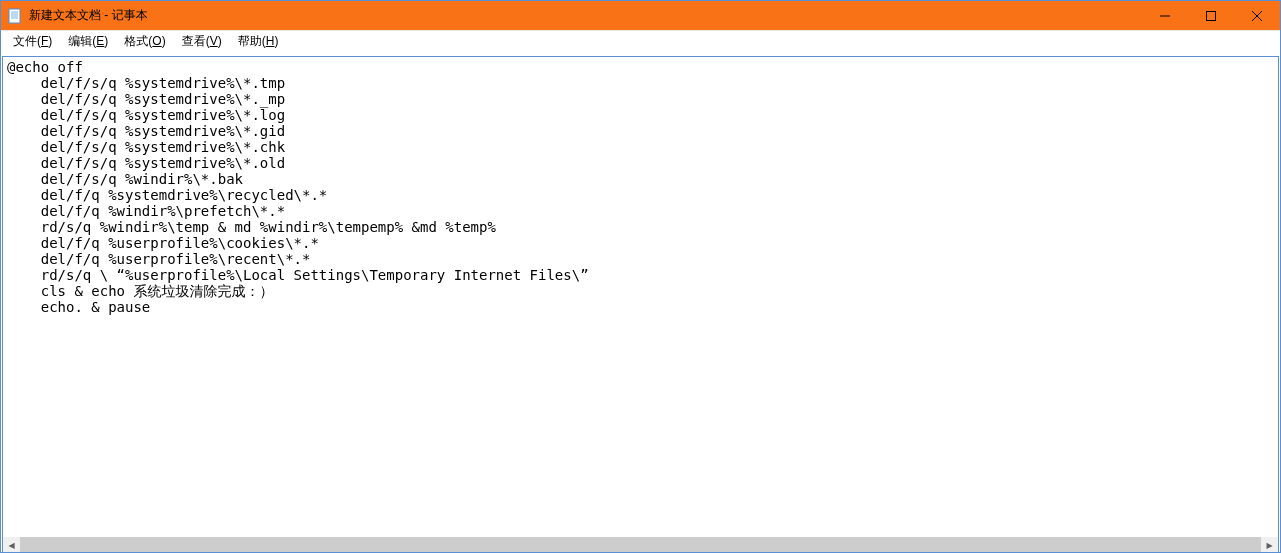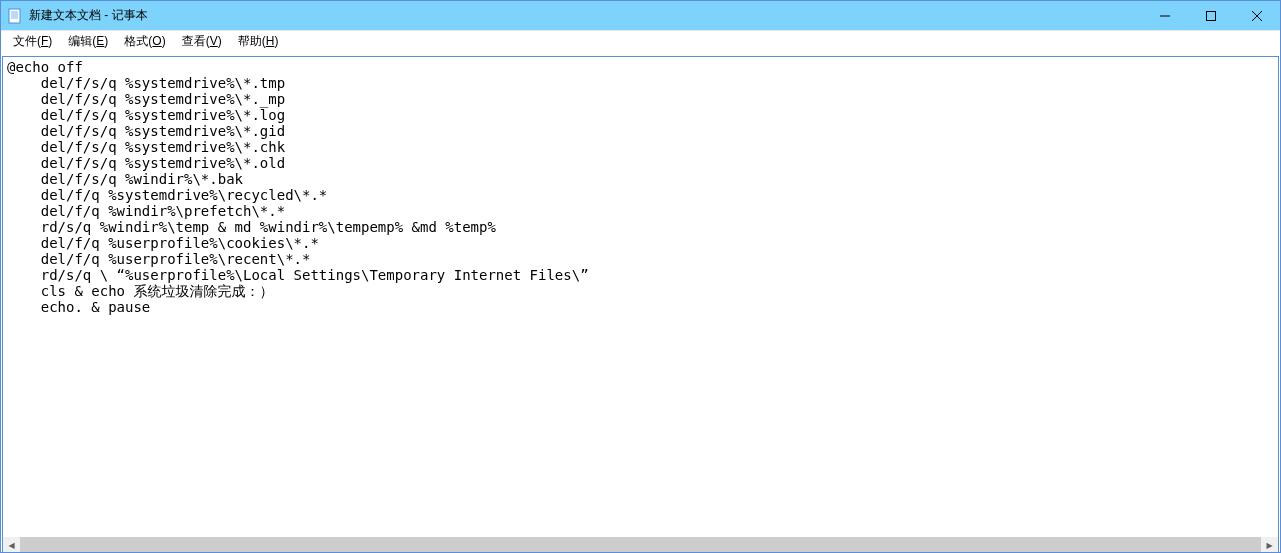--- a/index.html
+++ b/index.html
@@ -11,21 +11,21 @@
       font-family: "Microsoft YaHei", "SimSun", Tahoma, sans-serif;
       font-size: 12px;
       background: #ffffff;
       width: 1281px;
       height: 553px;
       overflow: hidden;
       border: 1px solid #5a8fd6;
     }
     .titlebar {
       height: 30px;
-      background: #7dd3fc;
+      background: #f97316;
       display: flex;
       align-items: center;
       justify-content: space-between;
       padding-left: 6px;
       border-bottom: 1px solid #e8e8e8;
     }
     .titlebar-left {
       display: flex;
       align-items: center;
       gap: 6px;

